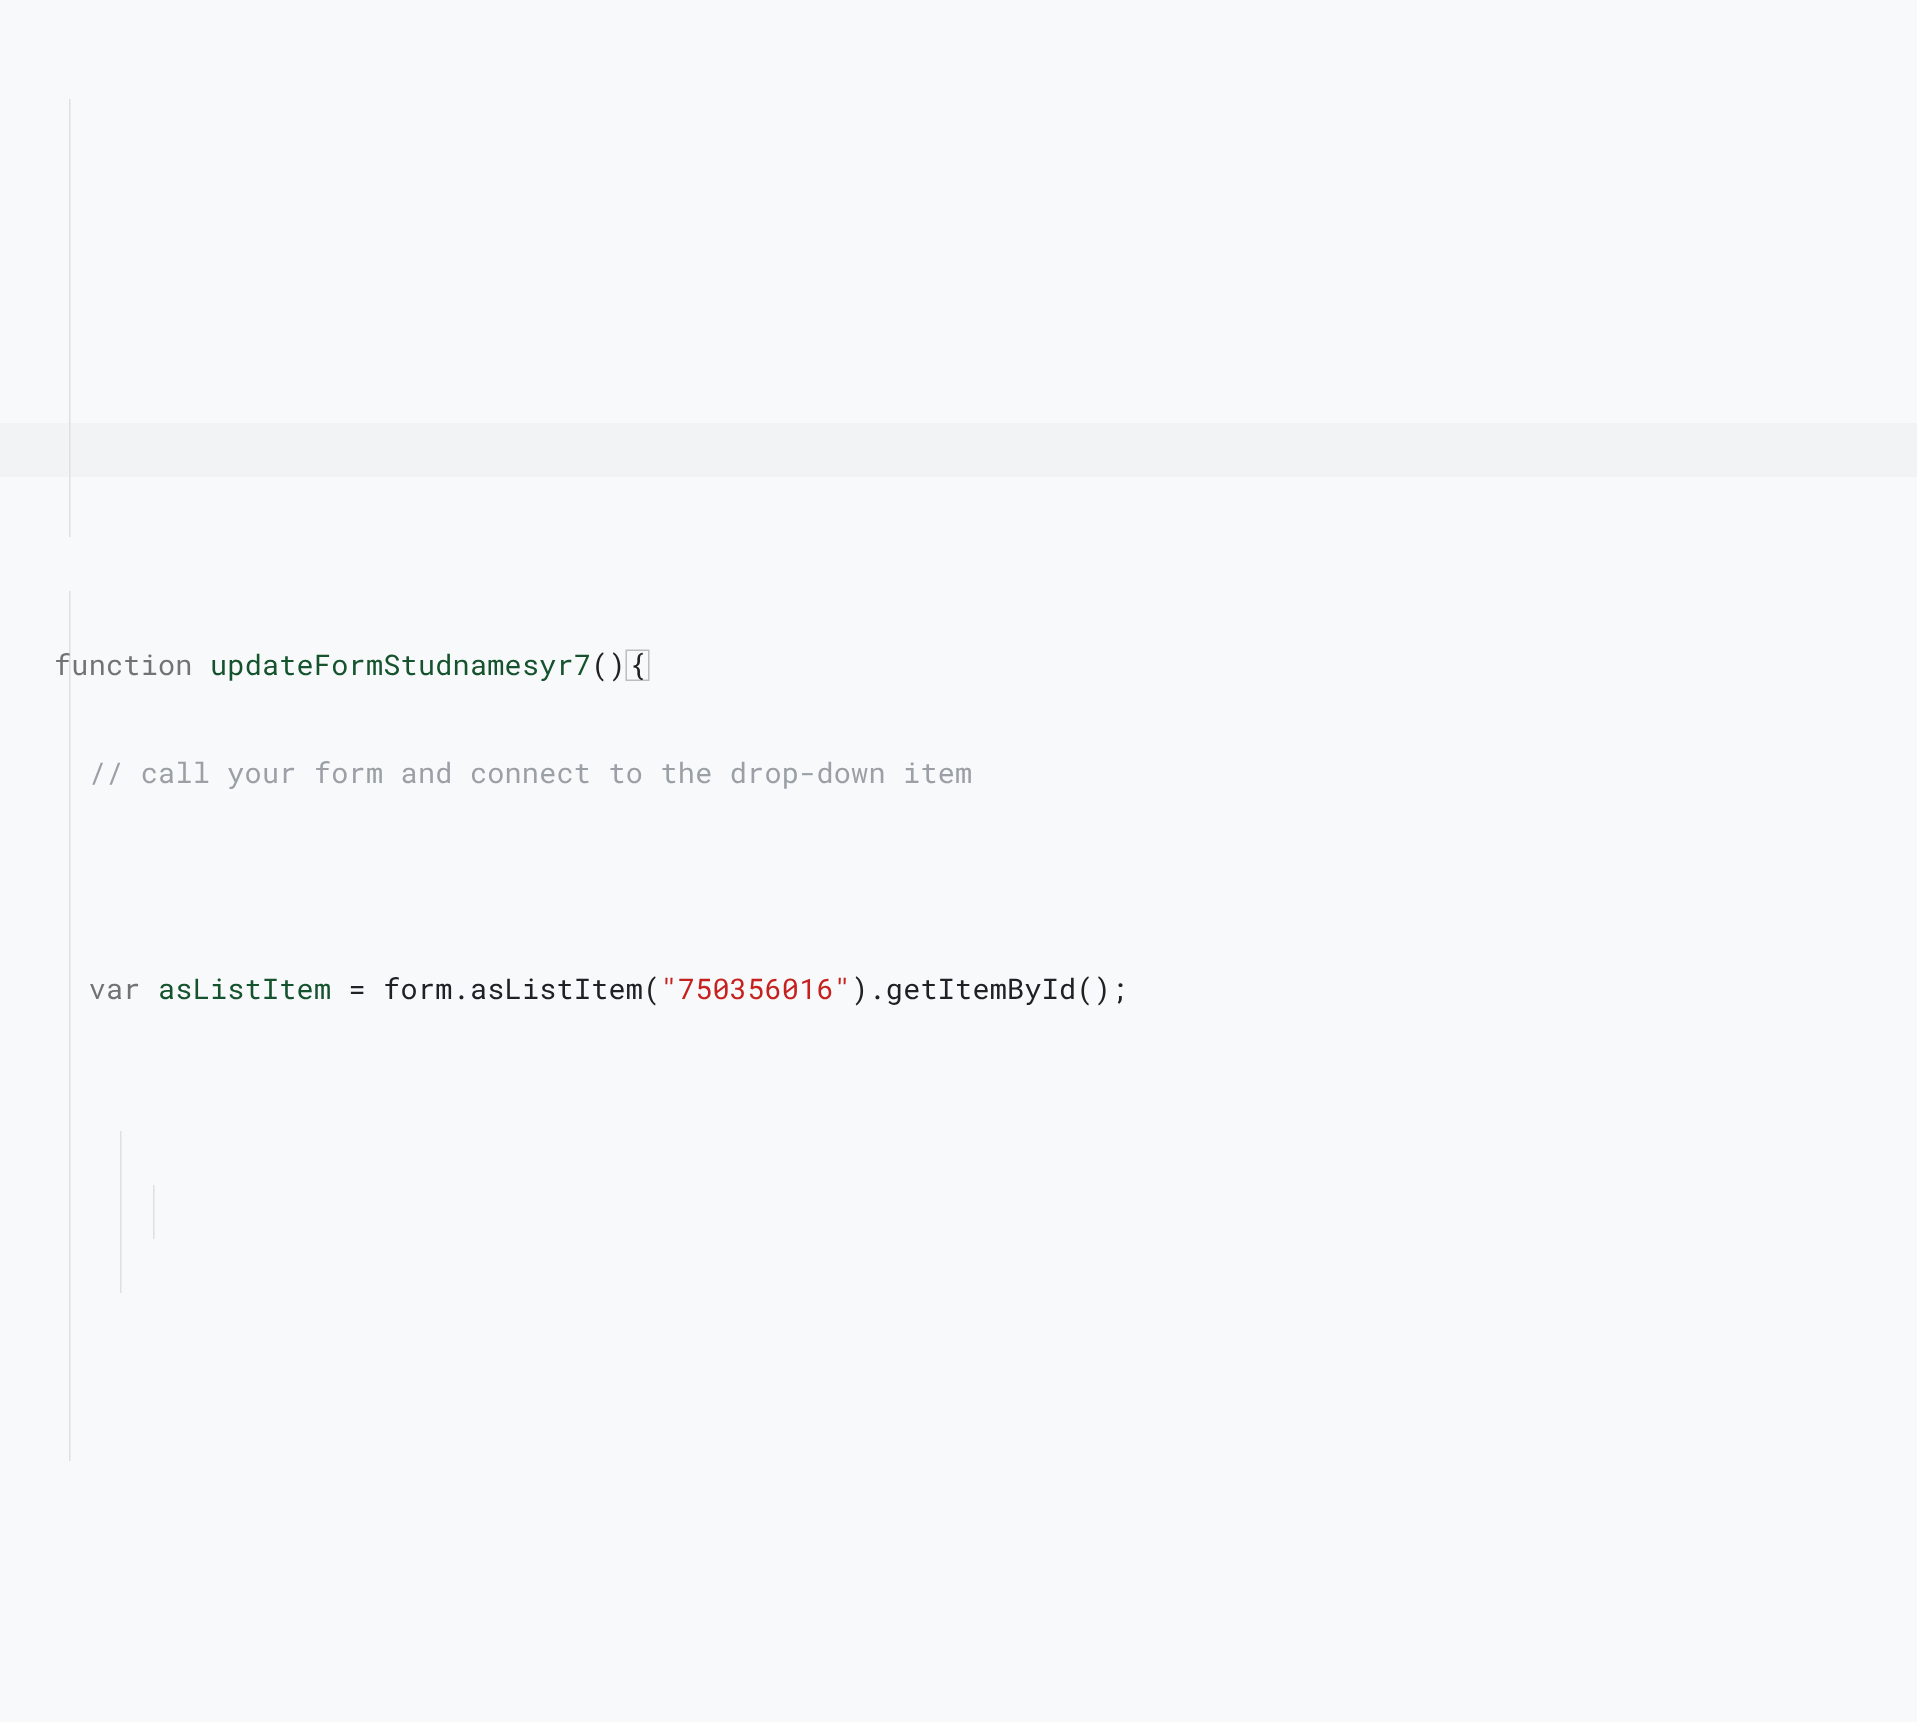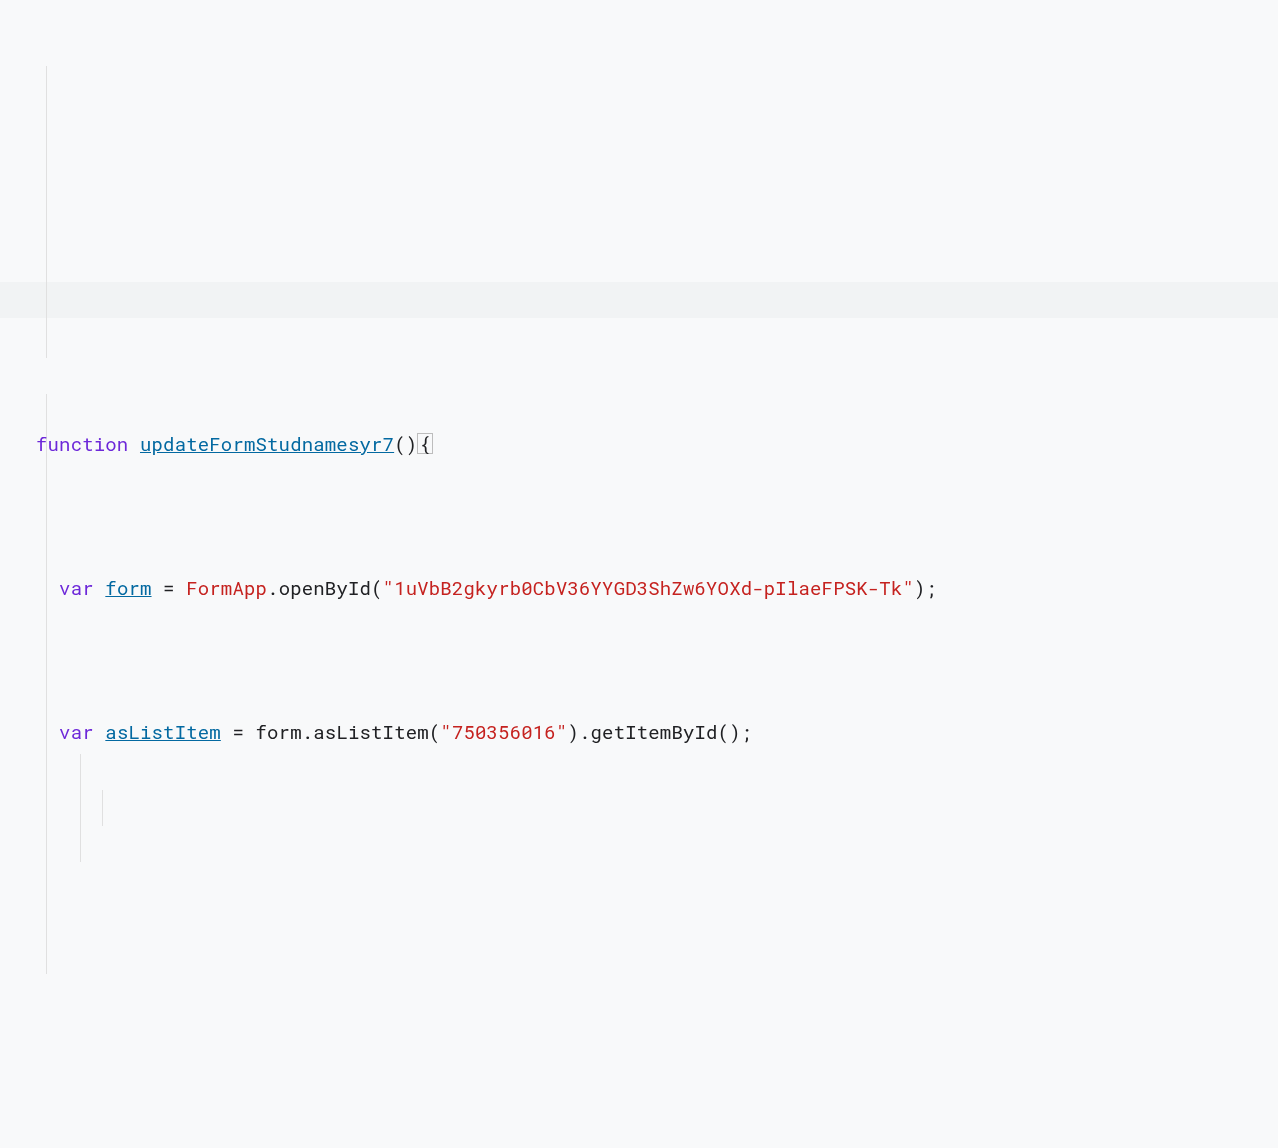--- a/index.html
+++ b/index.html
@@ -26,26 +26,26 @@
     left: 0;
     right: 0;
     top: 282px;
     height: 36px;
     background: #f1f3f4;
     z-index: 0;
   }
   .code-layer { position: relative; z-index: 1; }
 
   
-  .kw   { color: #6d28d9; }
+  .kw   { color: #737373; }
   .cls  { color: #c5221f; }   
   .str  { color: #c5221f; }   
   .com  { color: #9aa0a6; }   
   .p    { color: #202124; }   
-  .id   { color: #0369a1; text-decoration: underline; }
+  .id   { color: #14532d; }
 
   
   .guide {
     position: absolute;
     top: 0;
     bottom: 0;
     width: 1px;
     background: #e0e0e0;
     z-index: 0;
   }
@@ -63,22 +63,21 @@
   <div class="highlight-band"></div>
 
   
   <div class="guide" style="left:46px; top:66px; height:292px;"></div>
   <div class="guide" style="left:46px; top:394px; height:580px;"></div>
   <div class="guide" style="left:80px; top:754px; height:108px;"></div>
   <div class="guide" style="left:102px; top:790px; height:36px;"></div>
 
   <div class="code-layer">
 <span class="line"><span class="kw">function</span><span class="p"> </span><span class="id">updateFormStudnamesyr7</span><span class="p">()</span><span class="brace-box p">{</span></span>
-<span class="line"><span class="p">  </span></span>
-<span class="line"><span class="p">  </span><span class="kw">var</span><span class="p"> </span><span class="id">form</span><span class="p"> = </span><span class="cls">FormApp</span><span class="p">.openById(</span><span class="str">"1uVbB2gkyrb0CbV36YYGD3ShZw6YOXd-pIlaeFPSK-Tk"</span><span class="p">);</span></span>
+<span class="line"><span class="p">  </span><span class="com">// call your form and connect to the drop-down item</span></span>
 <span class="line"></span>
 <span class="line"><span class="p">  </span><span class="kw">var</span><span class="p"> </span><span class="id">asListItem</span><span class="p"> = form.asListItem(</span><span class="str">"750356016"</span><span class="p">).getItemById();</span></span>
 <span class="line"></span>
 <span class="line"></span>
 <span class="line"></span>
 <span class="line"></span>
 <span class="line"></span>
 <span class="line"></span>
 
 

